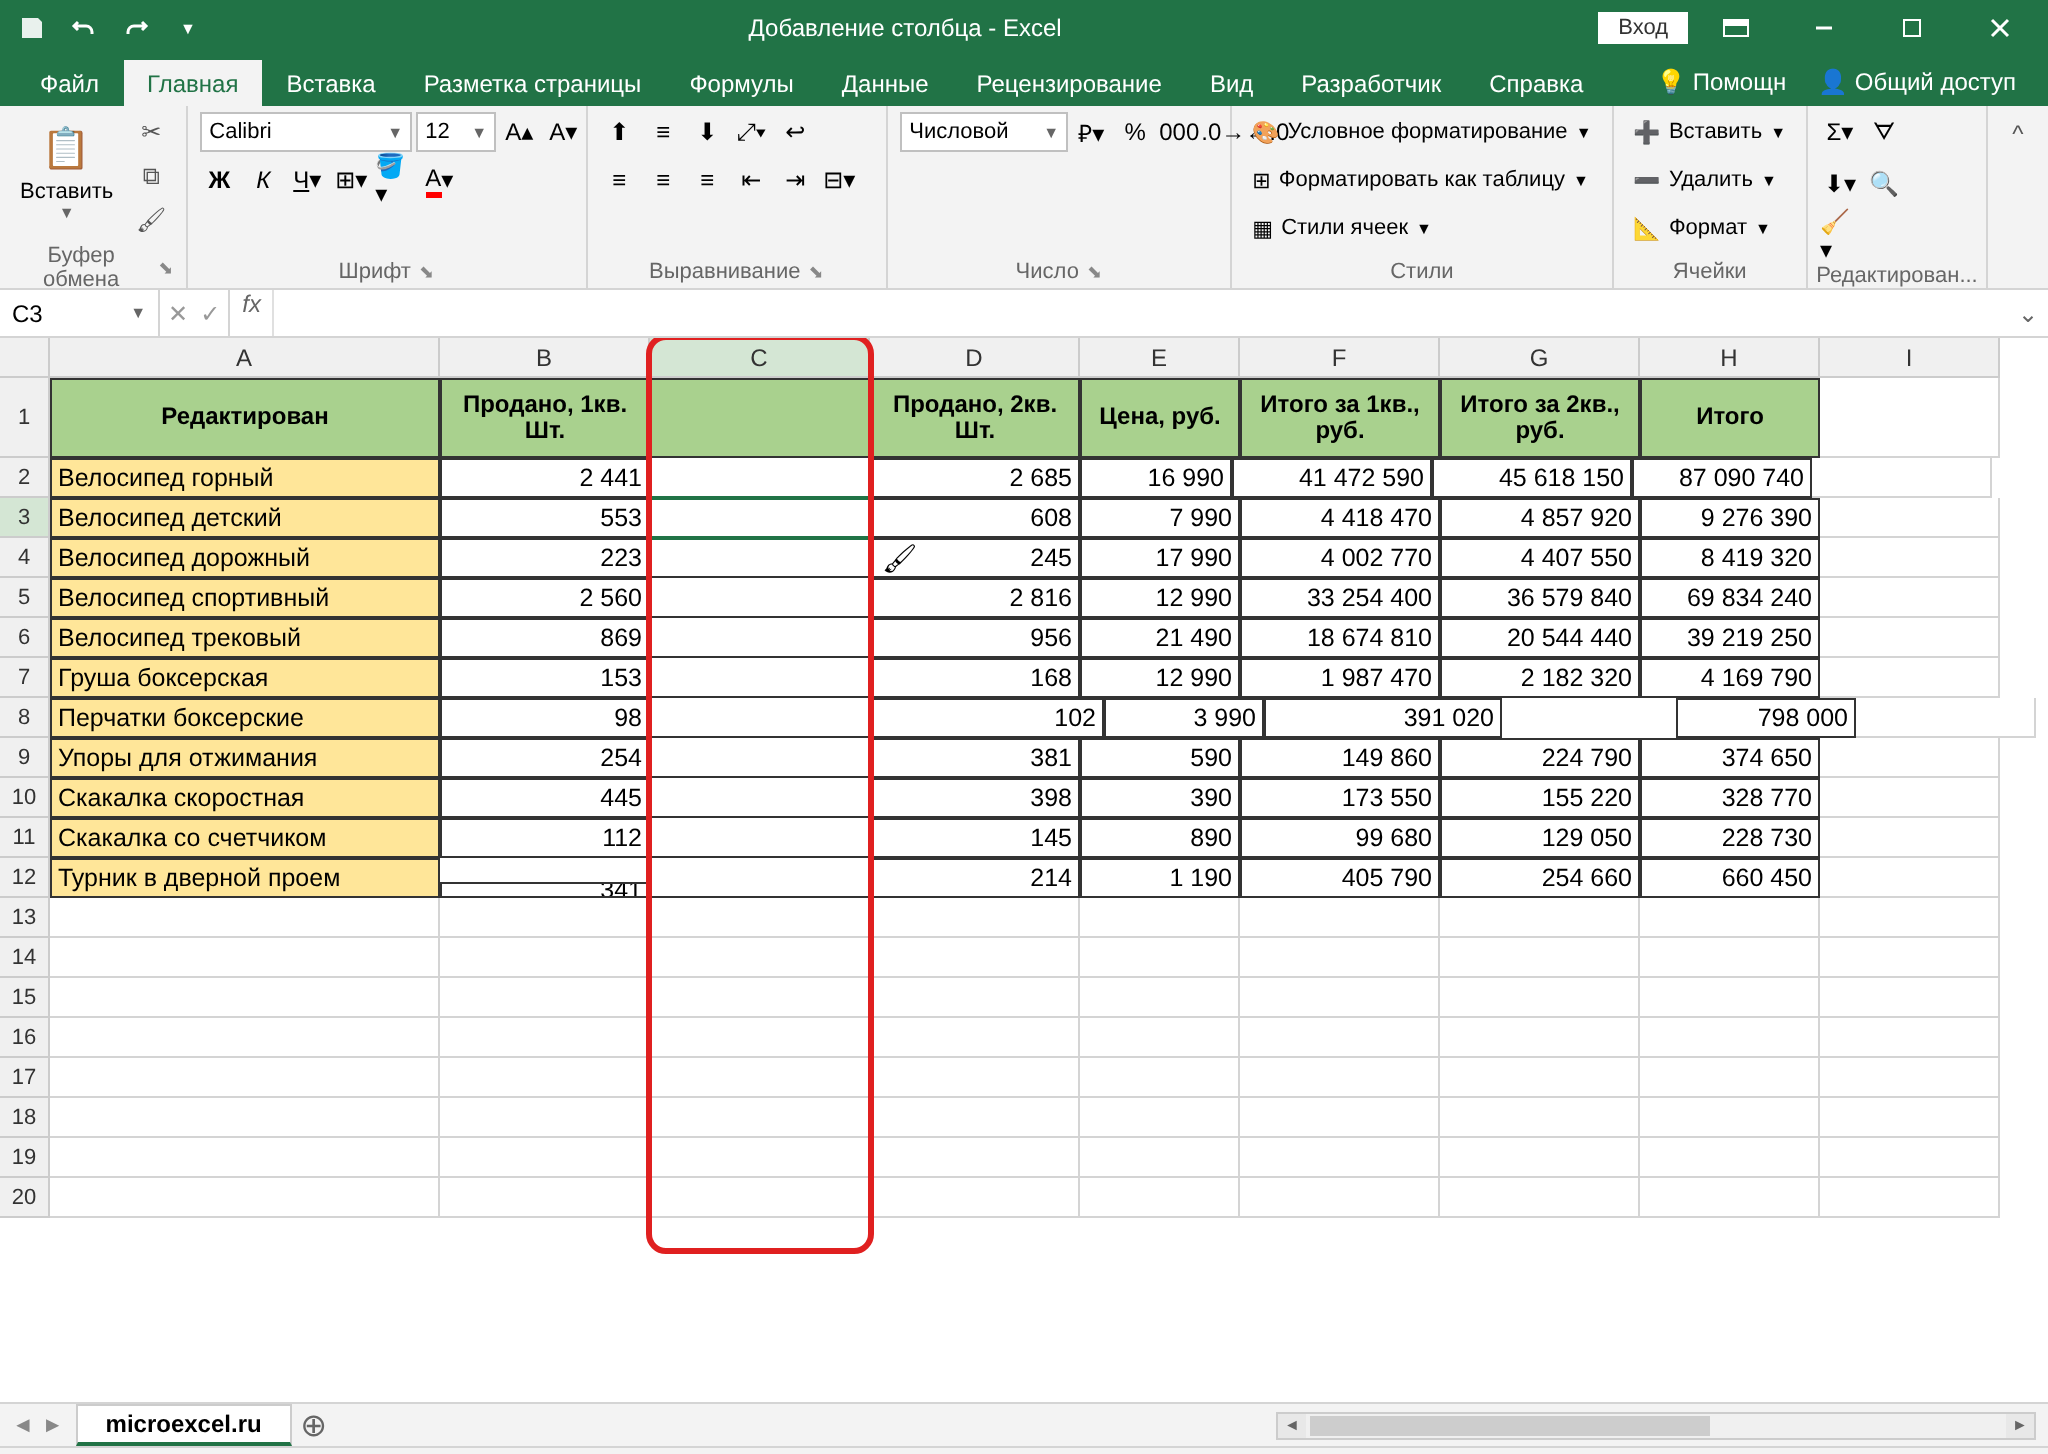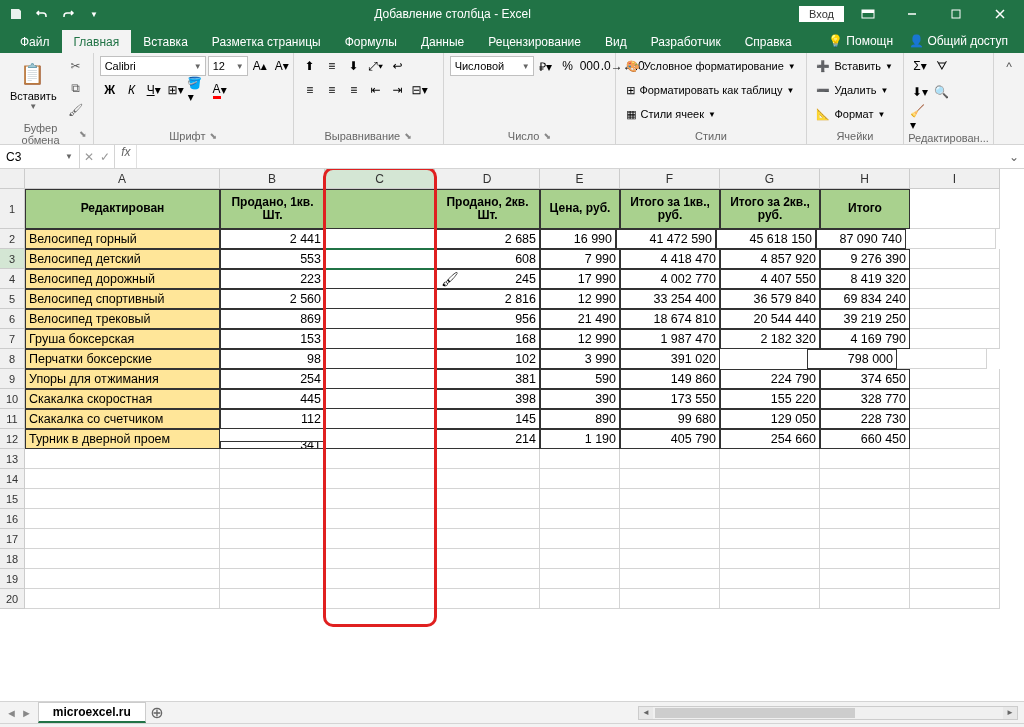--- a/index.html
+++ b/index.html
@@ -440,23 +440,23 @@
         <div class="cell num" style="width: 80px;">12 990</div>
         <div class="cell num" style="width: 100px;">1 987 470</div>
         <div class="cell num" style="width: 100px;">2 182 320</div>
         <div class="cell num" style="width: 90px;">4 169 790</div>
         <div class="cell" style="width: 90px;"></div>
       </div>
       <div class="cell-row">
         <div class="cell name" style="width: 195px;">Перчатки боксерские</div>
         <div class="cell num" style="width: 105px;">98</div>
         <div class="cell" style="width: 110px; border-right: 1px solid rgb(51, 51, 51); border-bottom: 1px solid rgb(51, 51, 51);"></div>
-        <div class="cell num" style="width: 105px;">102</div>
+        <div class="cell num" style="width: 117px;">102</div>
         <div class="cell num" style="width: 80px;">3 990</div>
-        <div class="cell num" style="width: 100px;">391 020</div>
+        <div class="cell num" style="width: 119px;">391 020</div>
         <div class="cell num" style="width: 87px; margin-top: 44px;">406 980</div>
         <div class="cell num" style="width: 90px;">798 000</div>
         <div class="cell" style="width: 90px;"></div>
       </div>
       <div class="cell-row">
         <div class="cell name" style="width: 195px;">Упоры для отжимания</div>
         <div class="cell num" style="width: 105px;">254</div>
         <div class="cell" style="width: 110px; border-right: 1px solid rgb(51, 51, 51); border-bottom: 1px solid rgb(51, 51, 51);"></div>
         <div class="cell num" style="width: 105px;">381</div>
         <div class="cell num" style="width: 80px;">590</div>

